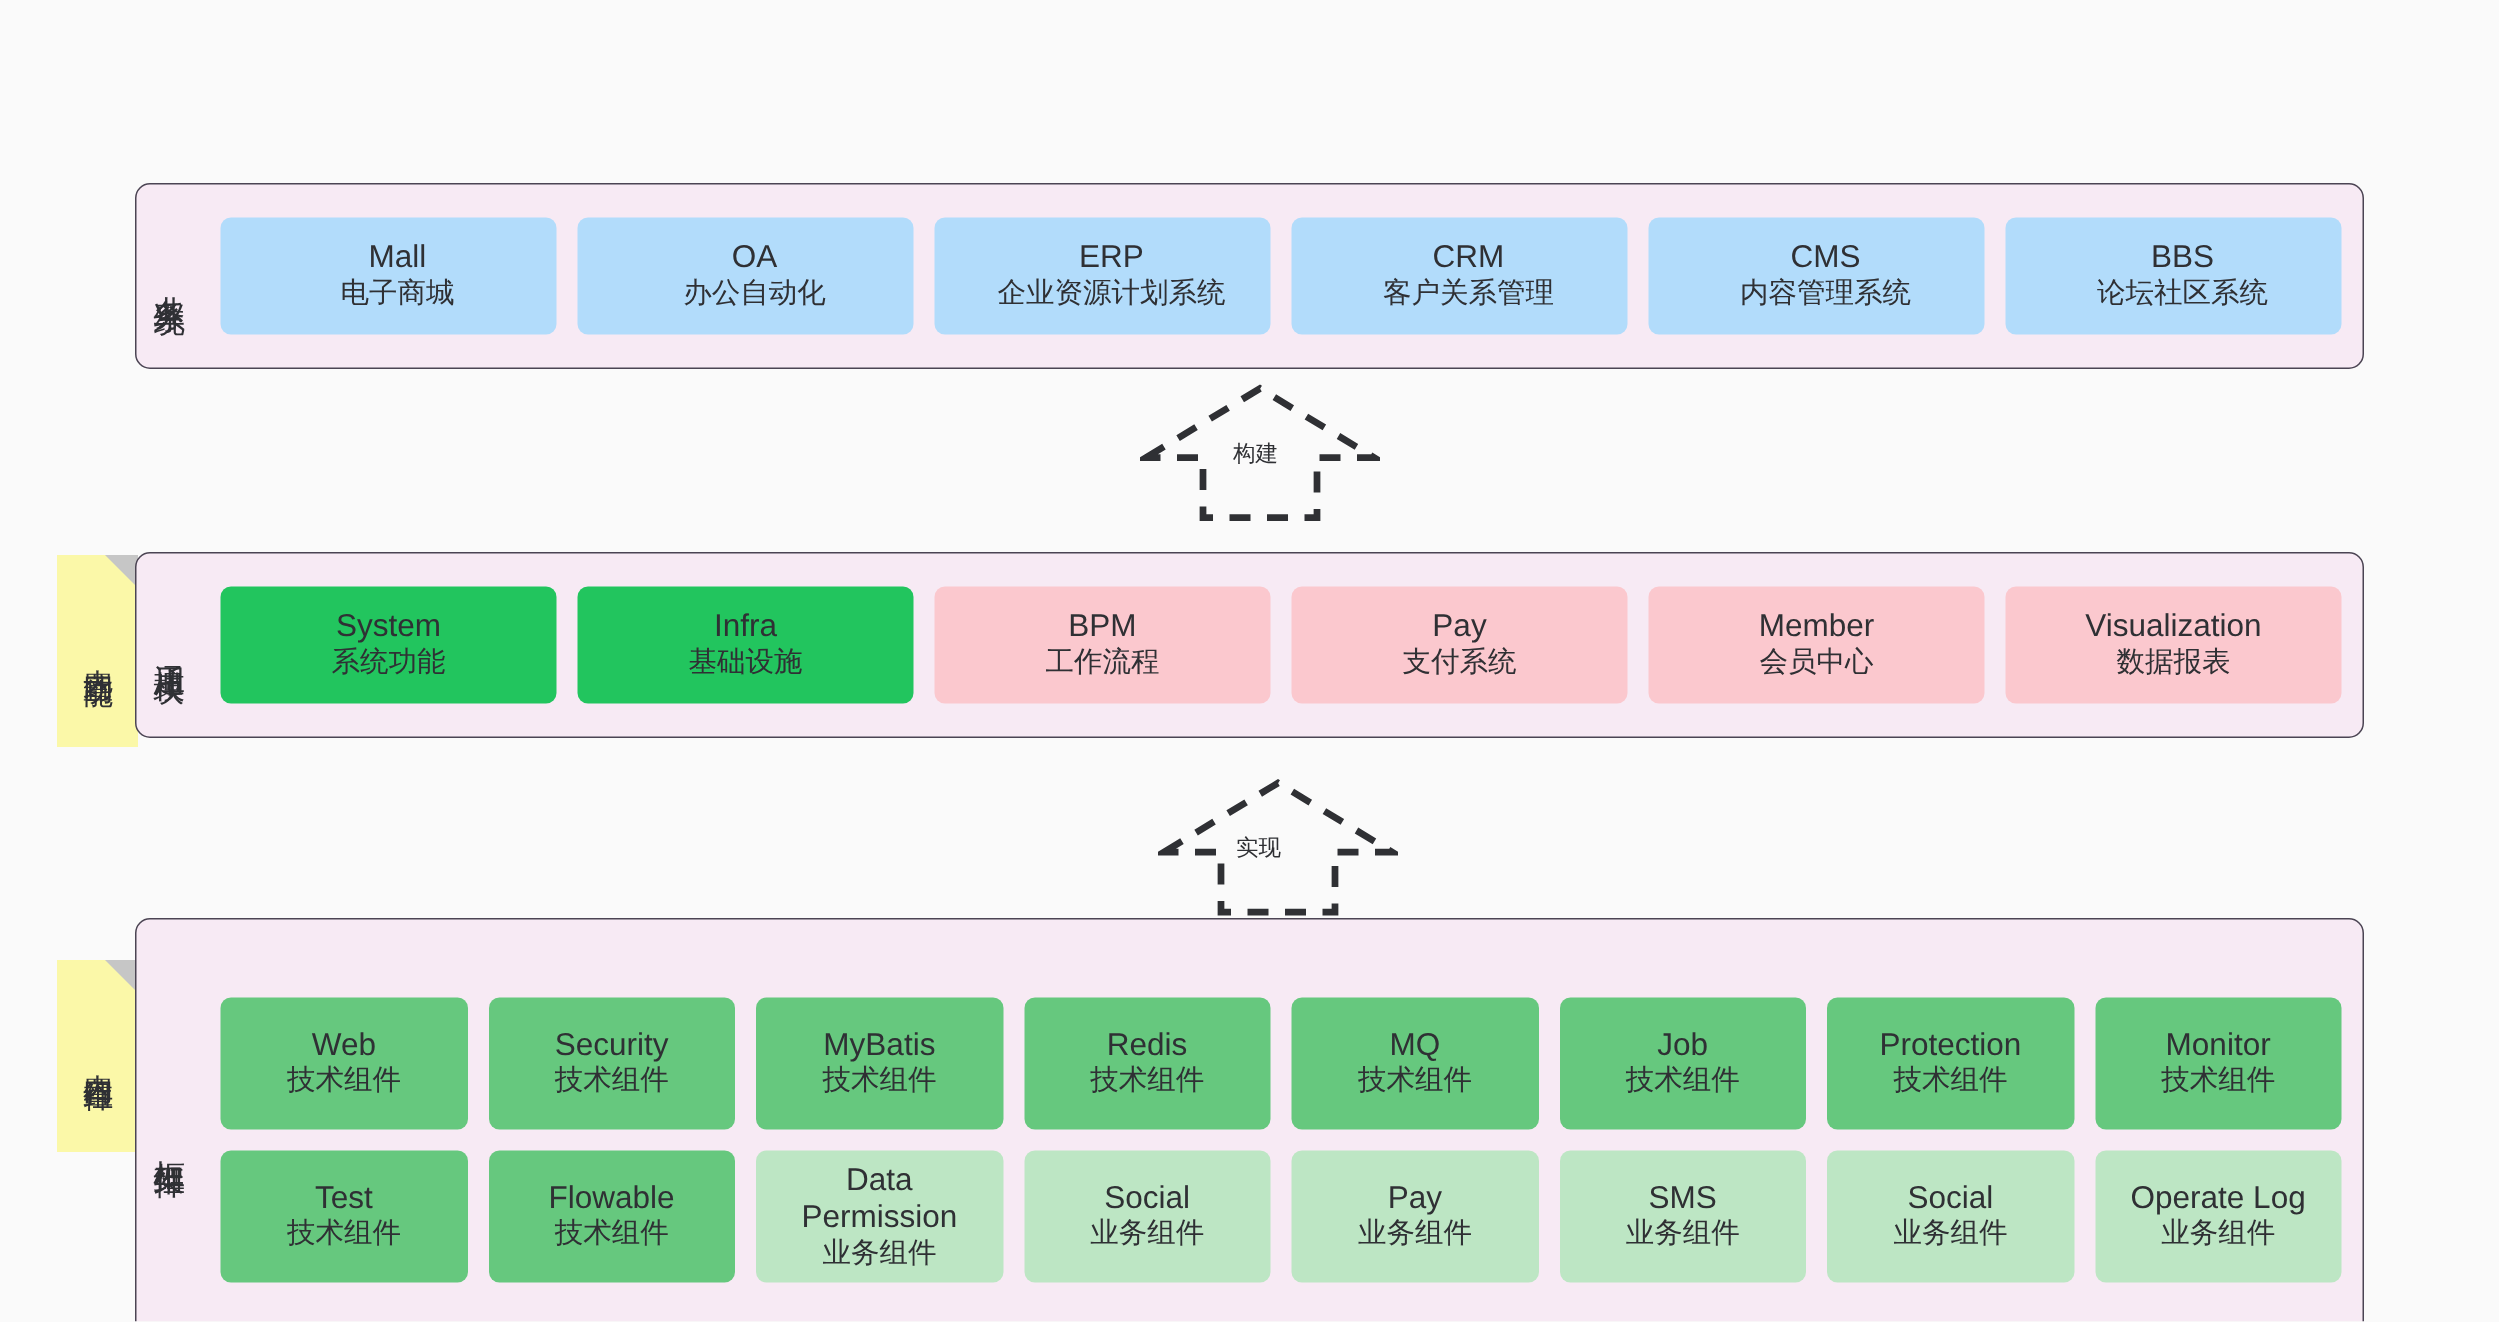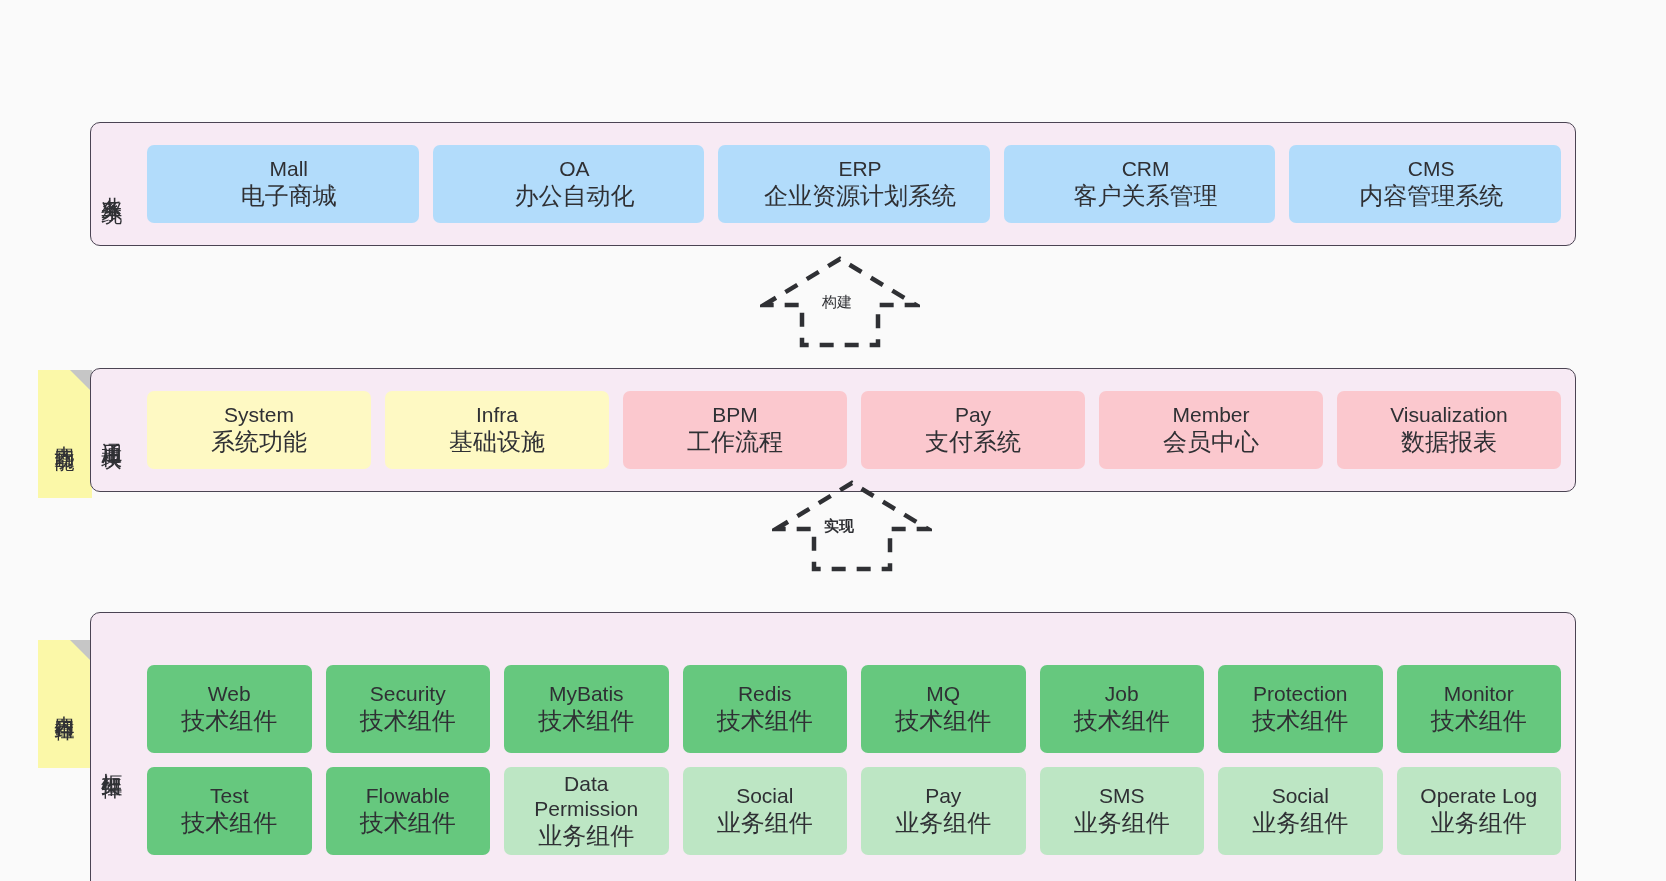--- a/index.html
+++ b/index.html
@@ -62,24 +62,24 @@
     display: flex;
     flex-direction: column;
     align-items: center;
     justify-content: center;
     text-align: center;
     color: #2f3034;
     line-height: 1.18;
     padding: 4px 6px;
   }
   .card .t1 { font-size: 21px; }
-  .card .t2 { font-size: 24px; }
+  .card .t2 { font-size: 19px; }
 
   .c-blue       { background: #b2dcfb; }
-  .c-red        { background: #fef9c3; }
+  .c-red        { background: #22c55e; }
   .c-pink       { background: #fbc8ce; justify-content: center; }
   .c-green      { background: #66c87e; }
   .c-lightgreen { background: #bde6c4; }
 
   
   #layer-business { left: 90px;  top: 122px;  width: 1486px; height: 124px; }
   #layer-business .card { height: 78px; padding-left: 18px; }
 
   #layer-common   { left: 90px;  top: 368px;  width: 1486px; height: 124px; }
   #layer-common .card { height: 78px; }
@@ -121,21 +121,21 @@
   .arrow svg { display: block; }
   .arrow-label {
     position: absolute;
     font-size: 15px;
     color: #2f3034;
     background: transparent;
     white-space: nowrap;
   }
   #arrow-build  { left: 760px; top: 253px; }
   #arrow-build .arrow-label  { left: 62px; top: 40px; }
-  #arrow-impl   { left: 772px; top: 477px; font-weight: bold; }
+  #arrow-impl   { left: 772px; top: 516px; }
   #arrow-impl  .arrow-label  { left: 52px; top: 40px; }
 </style>
 </head>
 <body>
 
 <div id="canvas">
 
   <div class="layer" id="layer-business">
     <div class="layer-title">业务系统</div>
     <div class="layer-body">
@@ -152,20 +152,24 @@
           <span class="t1">ERP</span>
           <span class="t2">企业资源计划系统</span>
         </div>
         <div class="card c-blue">
           <span class="t1">CRM</span>
           <span class="t2">客户关系管理</span>
         </div>
         <div class="card c-blue">
           <span class="t1">CMS</span>
           <span class="t2">内容管理系统</span>
+        </div>
+        <div class="card c-blue">
+          <span class="t1">BBS</span>
+          <span class="t2">论坛社区系统</span>
         </div>
       </div>
     </div>
   </div>
 
   <div class="arrow" id="arrow-build">
     <svg width="160" height="95" viewBox="0 0 160 95">
       <path d="M 4 52 L 80 6 L 156 52 L 118 52 L 118 92 L 42 92 L 42 52 Z" fill="none" stroke="#2f3034" stroke-width="4.5" stroke-dasharray="14 11" stroke-linejoin="miter"></path>
     </svg>
     <span class="arrow-label">构建</span>

